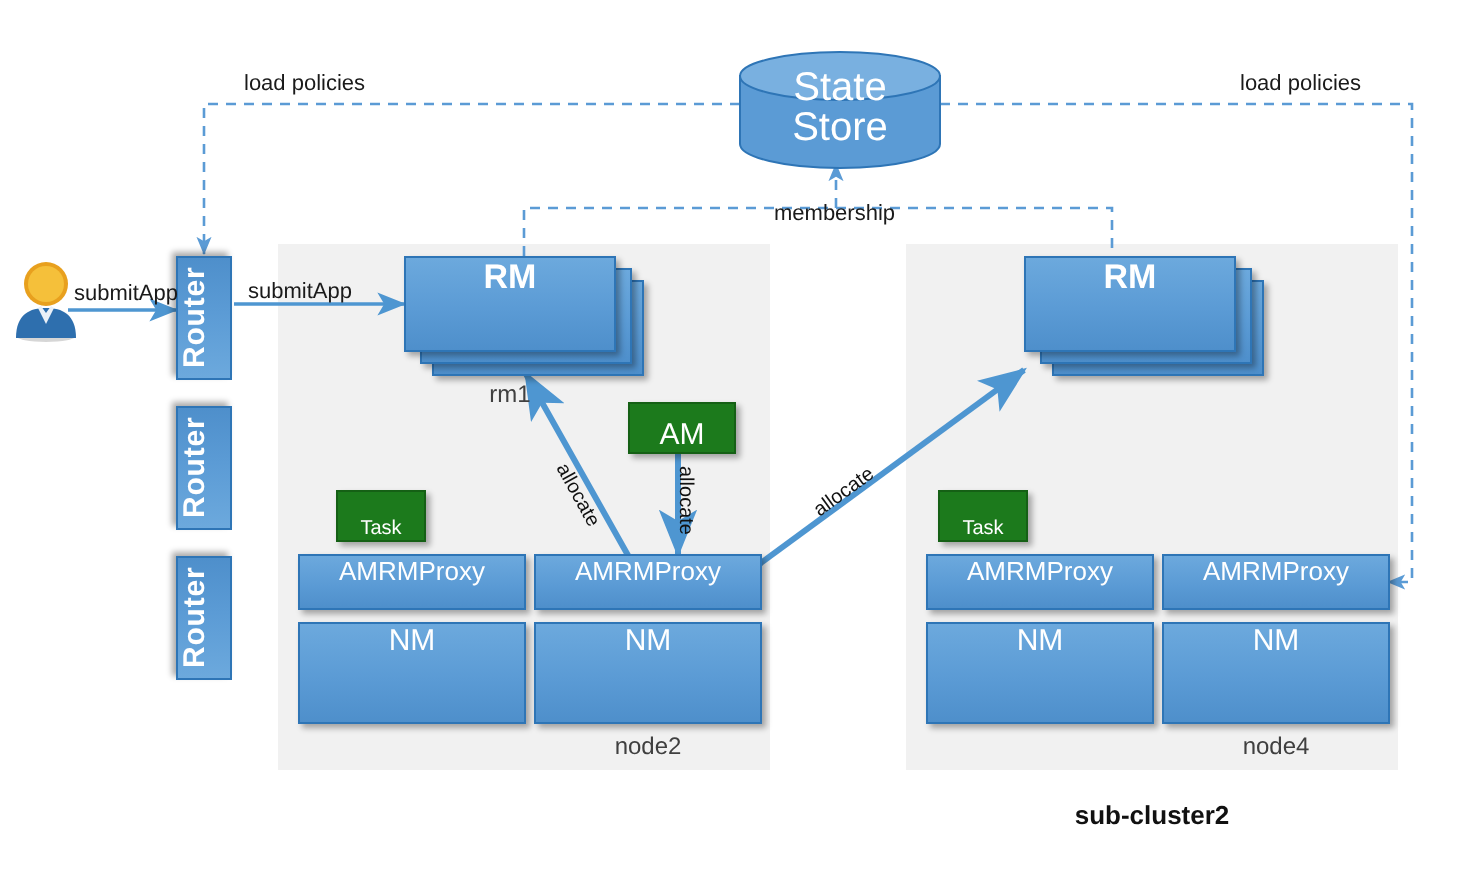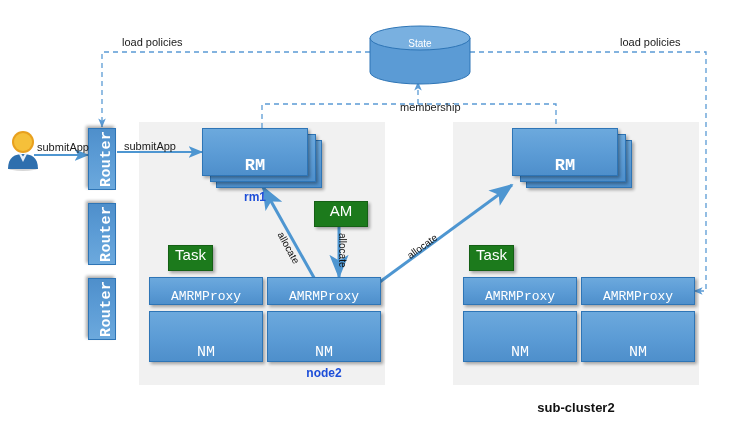--- a/index.html
+++ b/index.html
@@ -10,47 +10,46 @@
 
   
   .cluster-bg{background:#F1F1F1;}
 
   
   .bluebox{
     background:linear-gradient(180deg,#6CA9DD 0%,#5B9BD5 55%,#4E8FCB 100%);
     border:1px solid #2E75B6;
     box-shadow:2px 2px 3px rgba(0,0,0,0.33);
     color:#ffffff;
-    display:flex;align-items:flex-end;justify-content:center;
+    display:flex;align-items:flex-start;justify-content:center;
     box-sizing:border-box;
-    font-family:Liberation Mono, monospace;
   }
   .greenbox{
     background:#1C7A1C;
     border:1px solid #156015;
     box-shadow:2px 2px 3px rgba(0,0,0,0.33);
     color:#ffffff;
-    display:flex;align-items:flex-start;justify-content:center;
+    display:flex;align-items:flex-end;justify-content:center;
     box-sizing:border-box;
   }
 
   .router{writing-mode:vertical-rl;transform:rotate(180deg);
           font-weight:bold;font-size:15px;letter-spacing:.4px;}
   .rm-label{font-size:17px;font-weight:bold;}
   .proxy-label{font-size:13px;}
   .nm-label{font-size:15px;}
   .am-label{font-size:15px;}
-  .task-label{font-size:15px;}
+  .task-label{font-size:10px;}
 
   
   .rmstack{position:absolute;}
   .rmstack .layer{position:absolute;width:106px;height:48px;}
 
   
-  .caption{color:#1d4ed8;font-weight:bold;font-size:12px;text-align:center;}
+  .caption{color:#404040;font-weight:normal;font-size:12px;text-align:center;}
   .caption-big{color:#111111;font-weight:bold;font-size:13px;text-align:center;}
 
   
   .edge-label{color:#1a1a1a;font-size:11px;white-space:nowrap;background:transparent;}
   .alloc{font-size:10px;color:#111;white-space:nowrap;}
 
   svg{position:absolute;left:0;top:0;overflow:visible;}
 </style>
 </head>
 <body>
@@ -123,22 +122,23 @@
   <div class="abs bluebox router" style="left:88px;top:278px;width:28px;height:62px;">
     <span>Router</span>
   </div>
 
   <div class="abs" style="left:368px;top:26px;width:104px;height:58px;">
     <svg width="104" height="58" viewBox="0 0 104 58">
       <path d="M2,12 L2,46 A50,12 0 0 0 102,46 L102,12 Z" fill="#5B9BD5" stroke="#2E75B6" stroke-width="1"></path>
       <ellipse cx="52" cy="12" rx="50" ry="12" fill="#79B0E0" stroke="#2E75B6" stroke-width="1"></ellipse>
     </svg>
     <div class="abs" style="left:0;top:8px;width:104px;text-align:center;color:#fff;
-                            font-size:10px;line-height:20px;">
+                            font-size:20px;line-height:20px;">
       <div>State</div>
+      <div>Store</div>
     </div>
   </div>
 
   <div class="rmstack" style="left:202px;top:128px;width:124px;height:62px;">
     <div class="layer bluebox" style="left:14px;top:12px;"></div>
     <div class="layer bluebox" style="left:8px;top:6px;"></div>
     <div class="layer bluebox rm-label" style="left:0px;top:0px;">
       <span>RM</span>
     </div>
   </div>
@@ -183,26 +183,27 @@
   <div class="abs bluebox nm-label" style="left:463px;top:311px;width:114px;height:51px;">
     <span>NM</span>
   </div>
 
   <div class="abs bluebox proxy-label" style="left:581px;top:277px;width:114px;height:28px;">
     <span>AMRMProxy</span>
   </div>
   <div class="abs bluebox nm-label" style="left:581px;top:311px;width:114px;height:51px;">
     <span>NM</span>
   </div>
+  <div class="abs caption" style="left:581px;top:366px;width:114px;">node4</div>
 
   <div class="abs caption-big" style="left:453px;top:400px;width:246px;">sub-cluster2</div>
 
   <div class="abs edge-label" style="left:122px;top:36px;">load policies</div>
   <div class="abs edge-label" style="left:620px;top:36px;">load policies</div>
-  <div class="abs edge-label" style="left:400px;top:101px;">membership</div>
+  <div class="abs edge-label" style="left:387px;top:101px;">membership</div>
 
   <div class="abs edge-label" style="left:37px;top:141px;">submitApp</div>
   <div class="abs edge-label" style="left:124px;top:140px;">submitApp</div>
 
   <div class="abs alloc" style="left:285px;top:230px;transform:rotate(61deg);transform-origin:0 0;">allocate</div>
   <div class="abs alloc" style="left:348px;top:233px;transform:rotate(90deg);transform-origin:0 0;">allocate</div>
   <div class="abs alloc" style="left:405px;top:252px;transform:rotate(-36deg);transform-origin:0 0;">allocate</div>
 
 </div>
 

